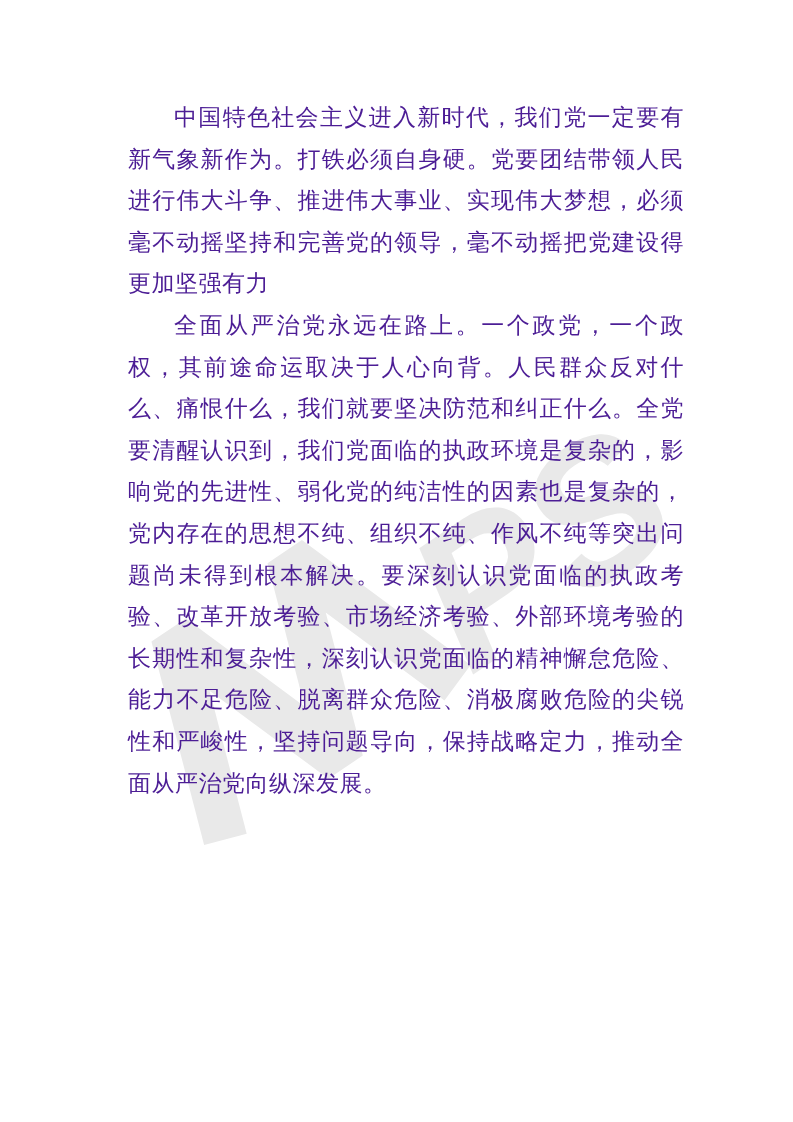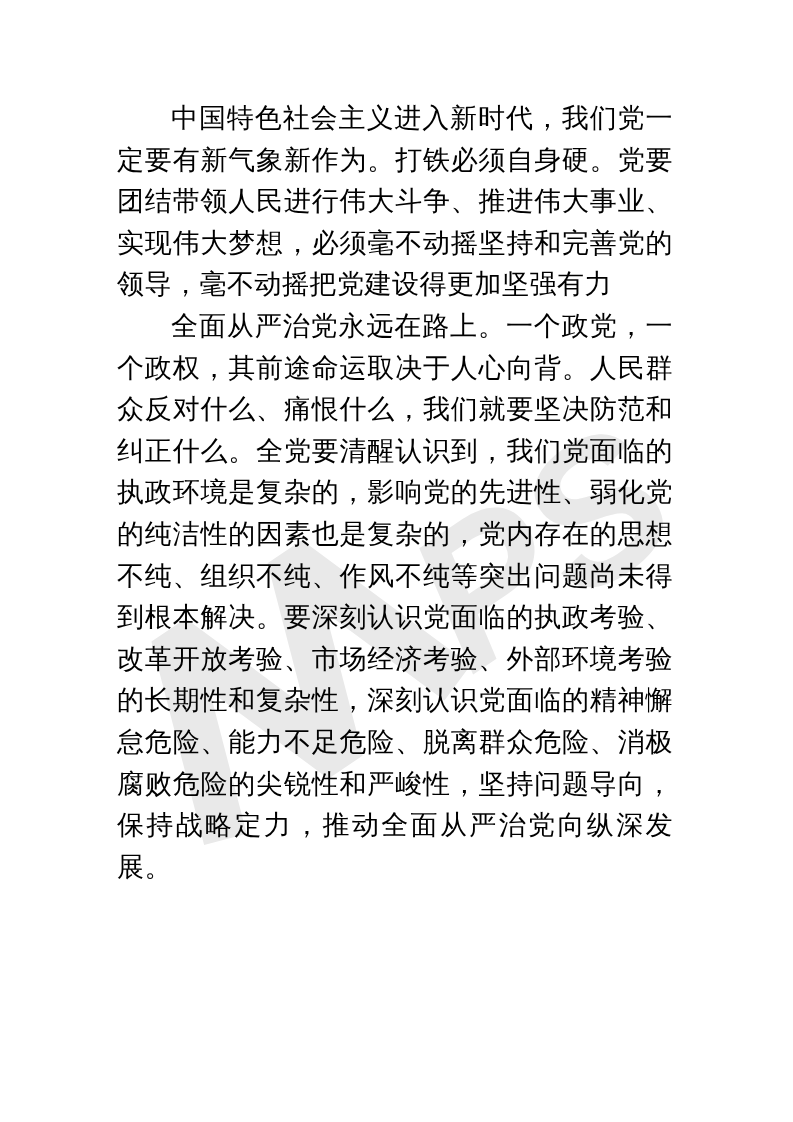--- a/index.html
+++ b/index.html
@@ -33,26 +33,26 @@
     overflow: visible;
   }
   .watermark text {
     font-family: "Liberation Sans", sans-serif;
     font-weight: bold;
     font-style: italic;
   }
   
   .content {
     position: absolute;
-    left: 117px;
+    left: 128px;
     top: 97px;
     width: 556px;
     z-index: 1;
-    color: #000000;
-    font-size: 27px;
+    color: #4c1d95;
+    font-size: 23px;
     line-height: 41.6px;
     letter-spacing: 0.5px;
     text-align: justify;
     font-weight: 400;
     font-family: "DejaVu Serif", serif;
   }
   .content p {
     margin: 0;
     padding: 0;
     text-indent: 2em;

